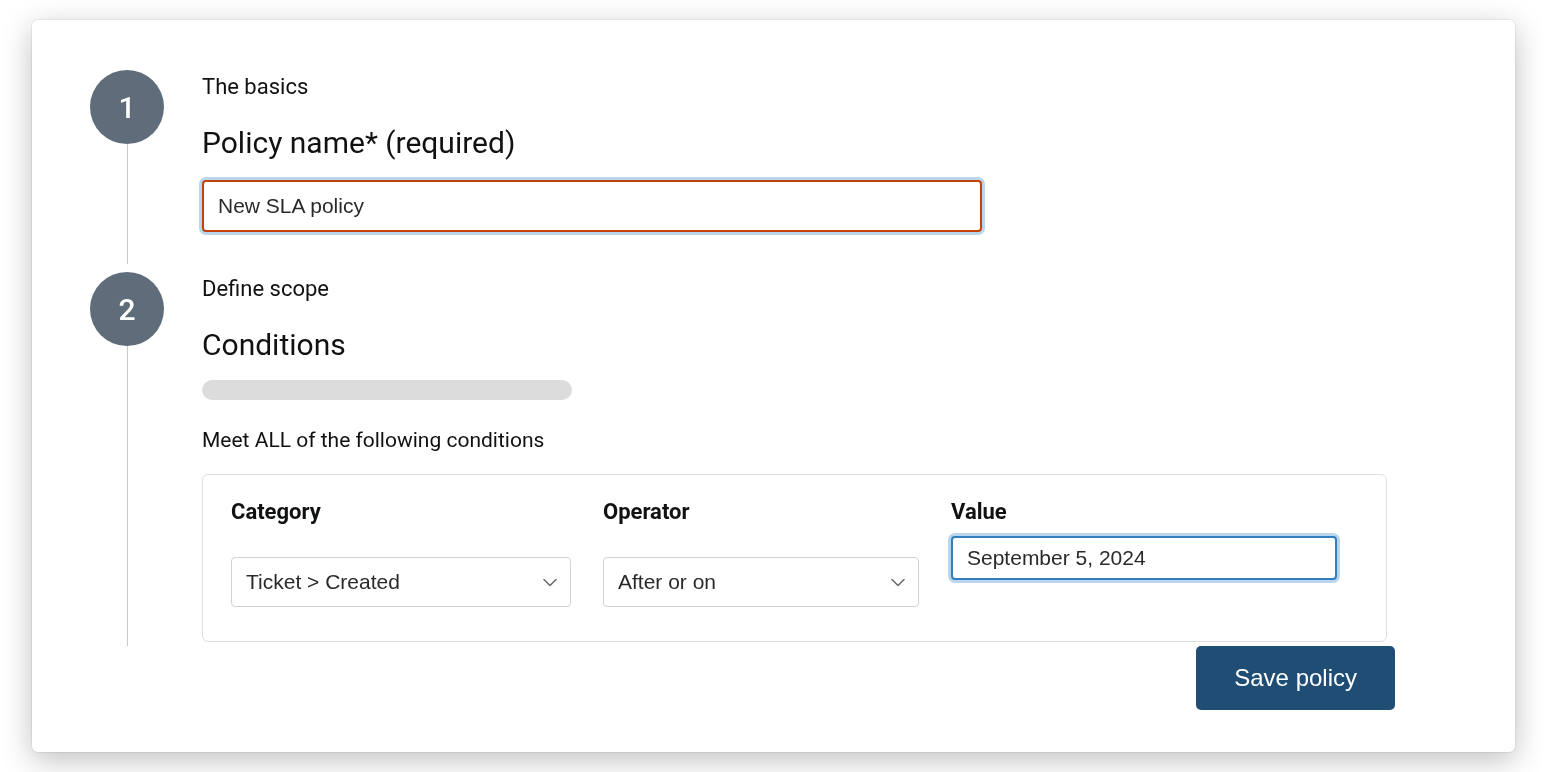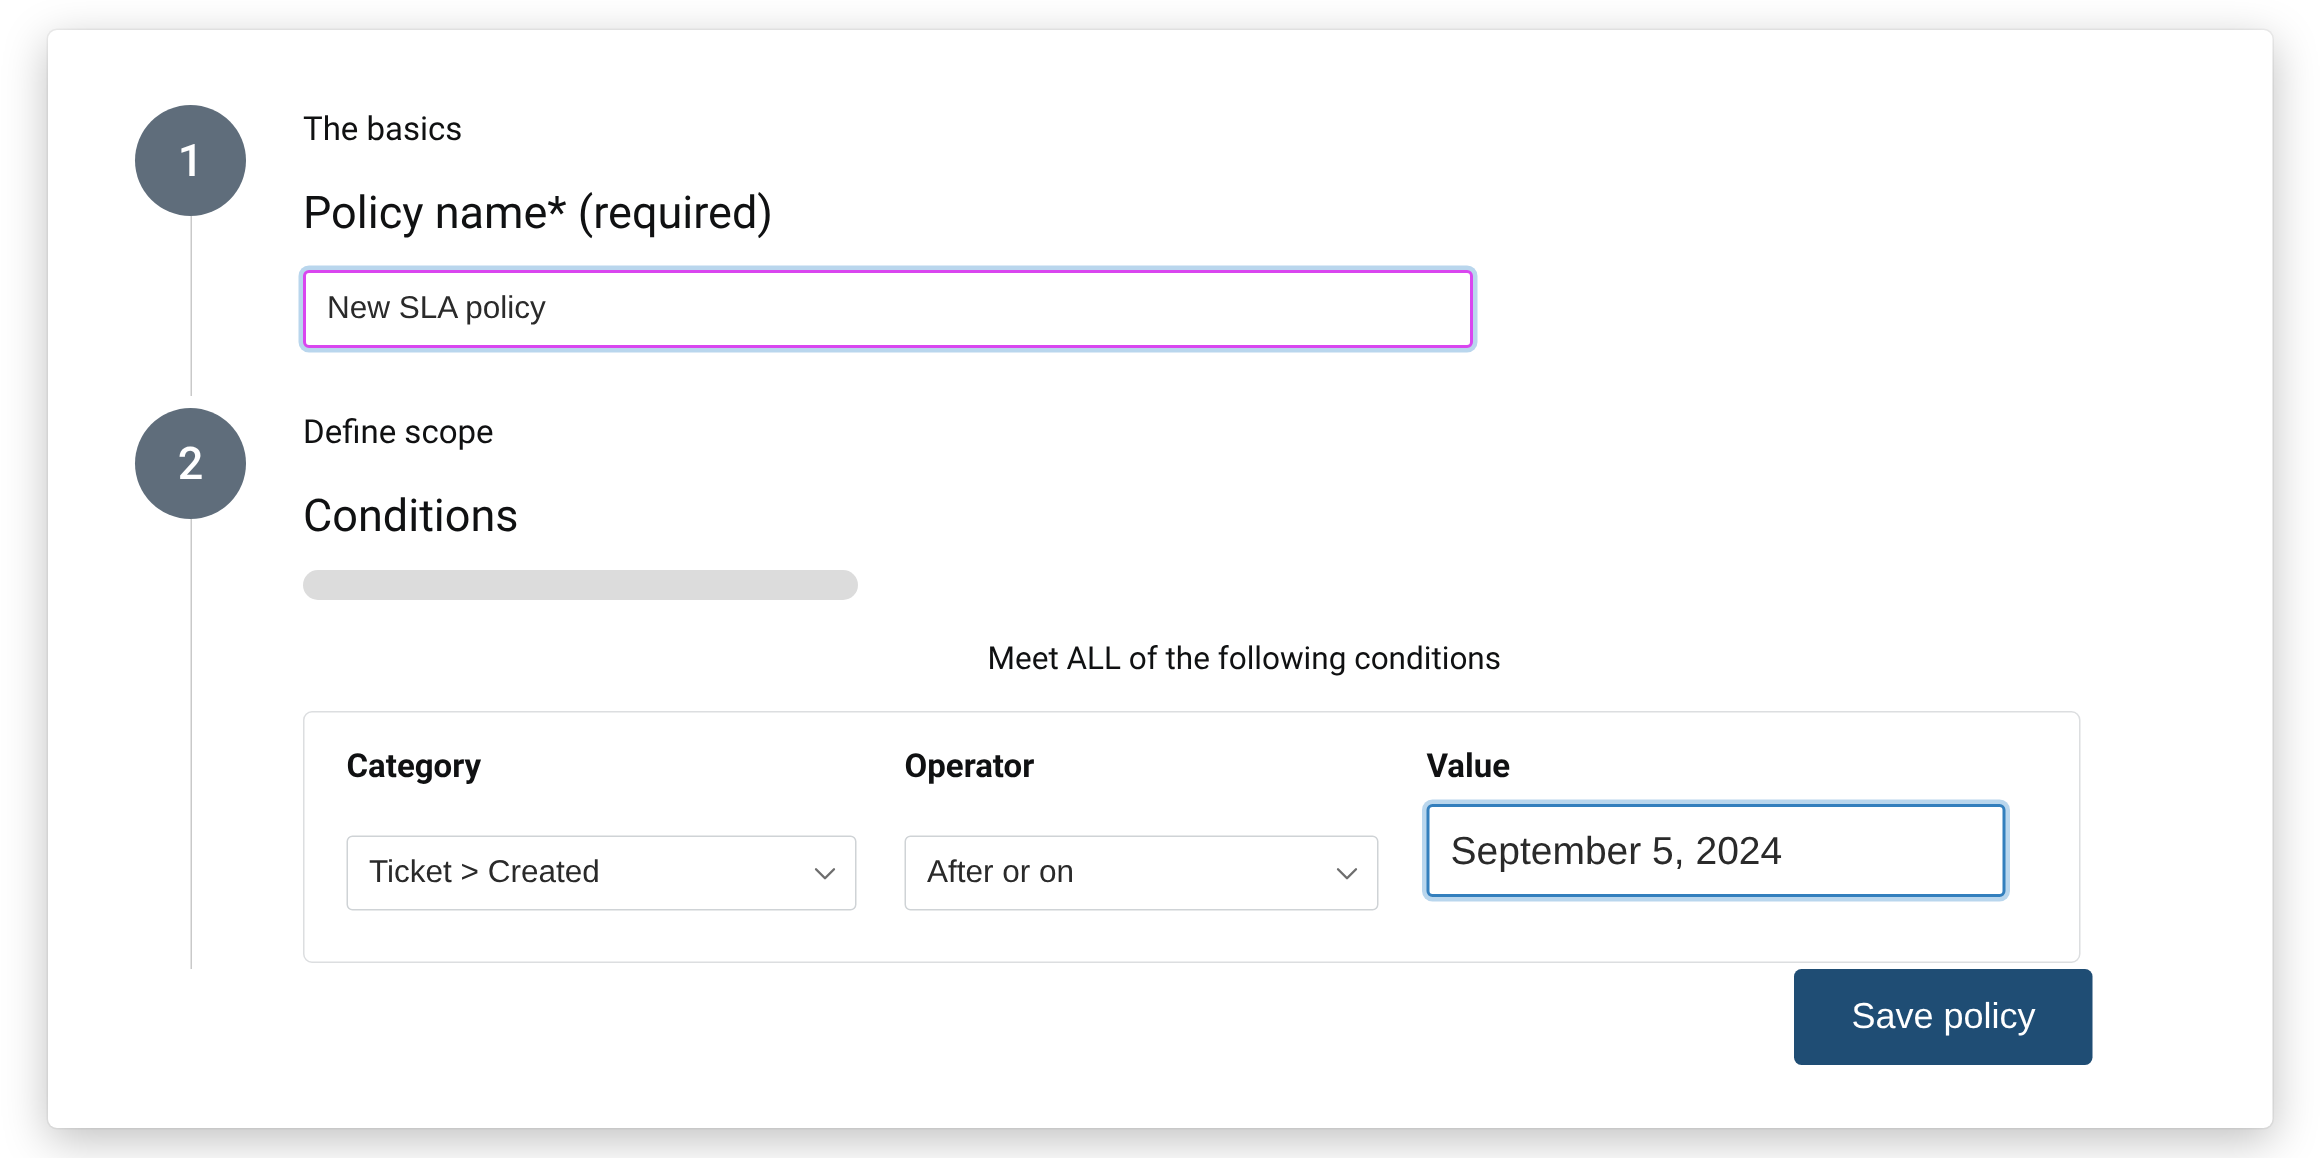--- a/index.html
+++ b/index.html
@@ -68,21 +68,21 @@
     }
     .field-label {
       font-size: 30px;
       font-weight: 400;
       color: #101112;
       margin-bottom: 20px;
     }
     .text-input {
       width: 780px;
       height: 52px;
-      border: 2px solid #d946ef;
+      border: 2px solid #c2410c;
       border-radius: 4px;
       box-shadow: 0 0 0 3px #b9d6ed;
       font-size: 21px;
       padding: 0 14px;
       color: #2a2a2a;
       outline: none;
     }
     .section-heading {
       font-size: 30px;
       font-weight: 400;
@@ -95,21 +95,20 @@
       height: 20px;
       background: #dcdcdc;
       border-radius: 10px;
       margin-bottom: 28px;
     }
     .conditions-intro {
       font-size: 21px;
       font-weight: 400;
       color: #101112;
       margin-bottom: 22px;
-      text-align: center;
     }
     .conditions-box {
       width: 1185px;
       border: 1px solid #dcdee0;
       border-radius: 6px;
       padding: 24px 44px 34px 28px;
       display: flex;
       gap: 32px;
     }
     .cond-col {
@@ -142,25 +141,25 @@
     }
     .select-chevron {
       position: absolute;
       right: 14px;
       top: 50%;
       transform: translateY(-50%);
       pointer-events: none;
     }
     .value-input {
       width: 100%;
-      height: 62px;
+      height: 44px;
       border: 2px solid #337FBD;
       border-radius: 4px;
       box-shadow: 0 0 0 3px #b9d6ed;
-      font-size: 26px;
+      font-size: 21px;
       padding: 0 14px;
       color: #2a2a2a;
       background: #fff;
       outline: none;
     }
     .save-row {
       position: absolute;
       right: 120px;
       bottom: 42px;
     }

